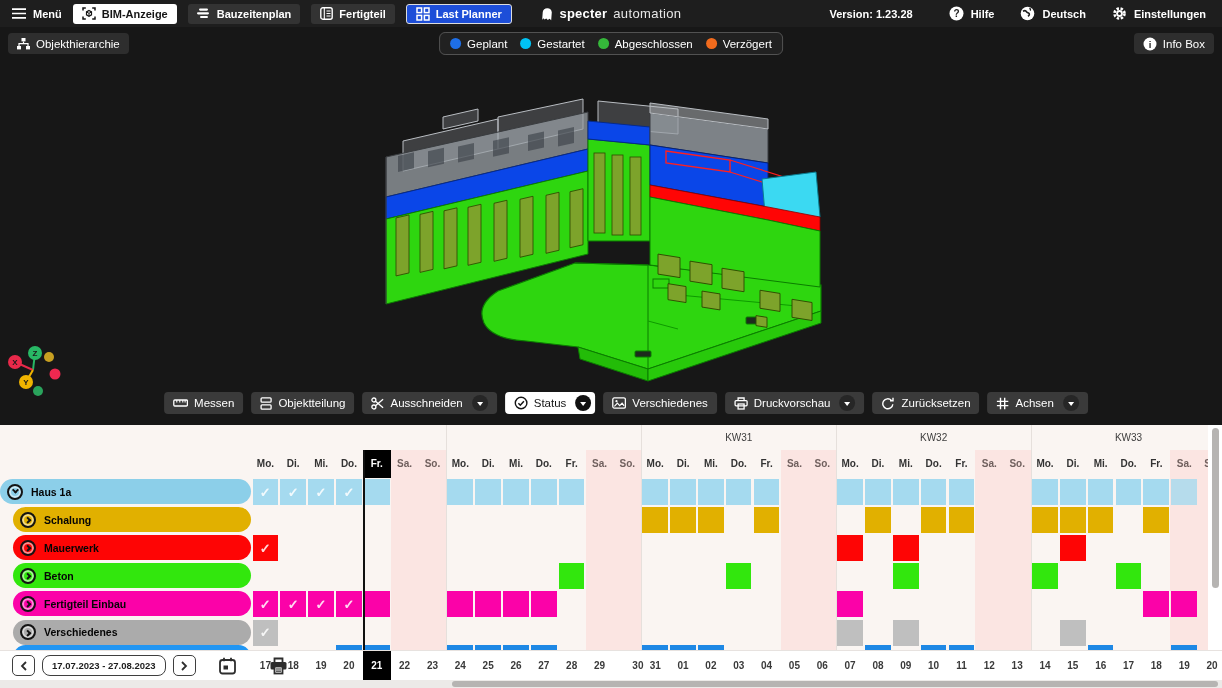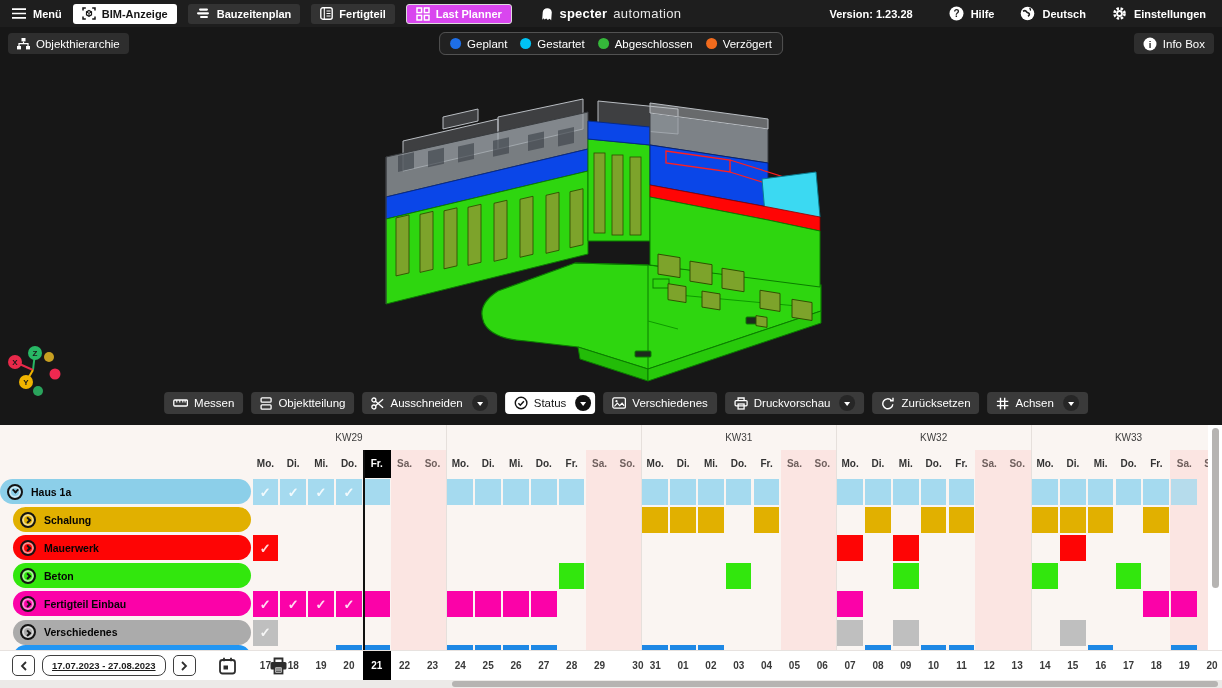--- a/index.html
+++ b/index.html
@@ -8,21 +8,21 @@
   svg { display:block; }
 
   
   .topbar { position:absolute; top:0; left:0; width:1222px; height:27px; background:#1E1E1E;
     display:flex; align-items:center; z-index:30; }
   .tb-left { display:flex; gap:11px; padding-left:12px; }
   .menu-btn { display:flex; align-items:center; gap:7px; color:#fff; font-size:11px; font-weight:bold; }
   .tab { height:20px; padding:0 9px; border-radius:3px; display:flex; align-items:center; gap:6px;
     font-size:11px; font-weight:bold; background:#333; color:#fff; white-space:nowrap; }
   .tab.active { background:#fff; color:#151515; }
-  .tab.outlined { background:#d946ef; border:1px solid #dcdcdc; }
+  .tab.outlined { background:#1d4ed8; border:1px solid #dcdcdc; }
   .logo { position:absolute; left:50%; top:0; height:27px; transform:translateX(-50%);
     display:flex; align-items:center; gap:6px; color:#fff; font-size:13px; }
   .logo b { font-weight:bold; letter-spacing:.2px; }
   .logo span.light { font-weight:normal; color:#e8e8e8; letter-spacing:.4px; }
   .tb-right { margin-left:auto; display:flex; align-items:center; gap:10px; padding-right:16px;
     color:#fff; font-size:11px; font-weight:bold; }
   .tb-item { display:flex; align-items:center; gap:7px; margin-left:16px; }
   .version { margin-right:10px; }
 
   
@@ -76,21 +76,21 @@
   
   .gfooter { position:absolute; top:650px; left:0; width:1222px; height:30px; background:#fff;
     border-top:1px solid #e7e2df; z-index:8; }
   .f-date { position:absolute; top:0; height:29px; line-height:29px; text-align:center;
     font-size:10px; font-weight:bold; color:#3a3a3a; }
   .f-date.current { background:#000; color:#fff; }
   .f-controls { position:absolute; left:12px; top:4px; display:flex; align-items:center; gap:7px; }
   .nav-btn { width:23px; height:21px; border:1.5px solid #3f3f3f; border-radius:5px; background:#fff;
     display:flex; align-items:center; justify-content:center; color:#2d2d2d; }
   .range-pill { height:21px; border:1.5px solid #3f3f3f; border-radius:8px; padding:0 9px;
-    font-size:9.5px; font-weight:bold; color:#1d1d1d; display:flex; align-items:center; white-space:nowrap;text-decoration:underline; }
+    font-size:9.5px; font-weight:bold; color:#1d1d1d; display:flex; align-items:center; white-space:nowrap; }
   .f-icon { color:#2d2d2d; display:flex; align-items:center; justify-content:center; }
   .cal-icon { margin-left:16px; }
   .print-icon { margin-left:26px; }
 
   
   .hscroll { position:absolute; left:0; top:680px; width:1222px; height:8px; background:#ECEAE8; z-index:9; }
   .hscroll-thumb { position:absolute; left:452px; top:1px; width:766px; height:6px; border-radius:3px; background:#B6B4B2; }
   .vscroll { position:absolute; top:425px; left:1208px; width:14px; height:225px; background:#fff; z-index:9; }
   .vscroll-thumb { position:absolute; left:3.5px; top:3px; width:7px; height:160px; border-radius:3.5px; background:#B6B4B2; }
 </style>
@@ -429,21 +429,20 @@
         </span>
         <span>Achsen</span>
         <span class="dd-circle">
           <span class="dd-tri"></span>
         </span>
       </div>
     </div>
 </div>
 
 <div class="gantt" id="gantt">
-    <div class="week-label" style="left: 251.5px; width: 194.901px;">KW29</div>
     <div class="weekend-band" style="left: 390.715px; width: 55.686px;"></div>
     <div class="day-cell" style="left: 251.5px; width: 27.843px;">Mo.</div>
     <div class="day-cell" style="left: 279.343px; width: 27.843px;">Di.</div>
     <div class="day-cell" style="left: 307.186px; width: 27.843px;">Mi.</div>
     <div class="day-cell" style="left: 335.029px; width: 27.843px;">Do.</div>
     <div class="day-cell current" style="left: 362.872px; width: 27.843px;">Fr.</div>
     <div class="day-cell weekend" style="left: 390.715px; width: 27.843px;">Sa.</div>
     <div class="day-cell weekend" style="left: 418.558px; width: 27.843px;">So.</div>
     <div class="week-sep" style="left: 446.401px;"></div>
     <div class="weekend-band" style="left: 585.616px; width: 55.686px;"></div>

